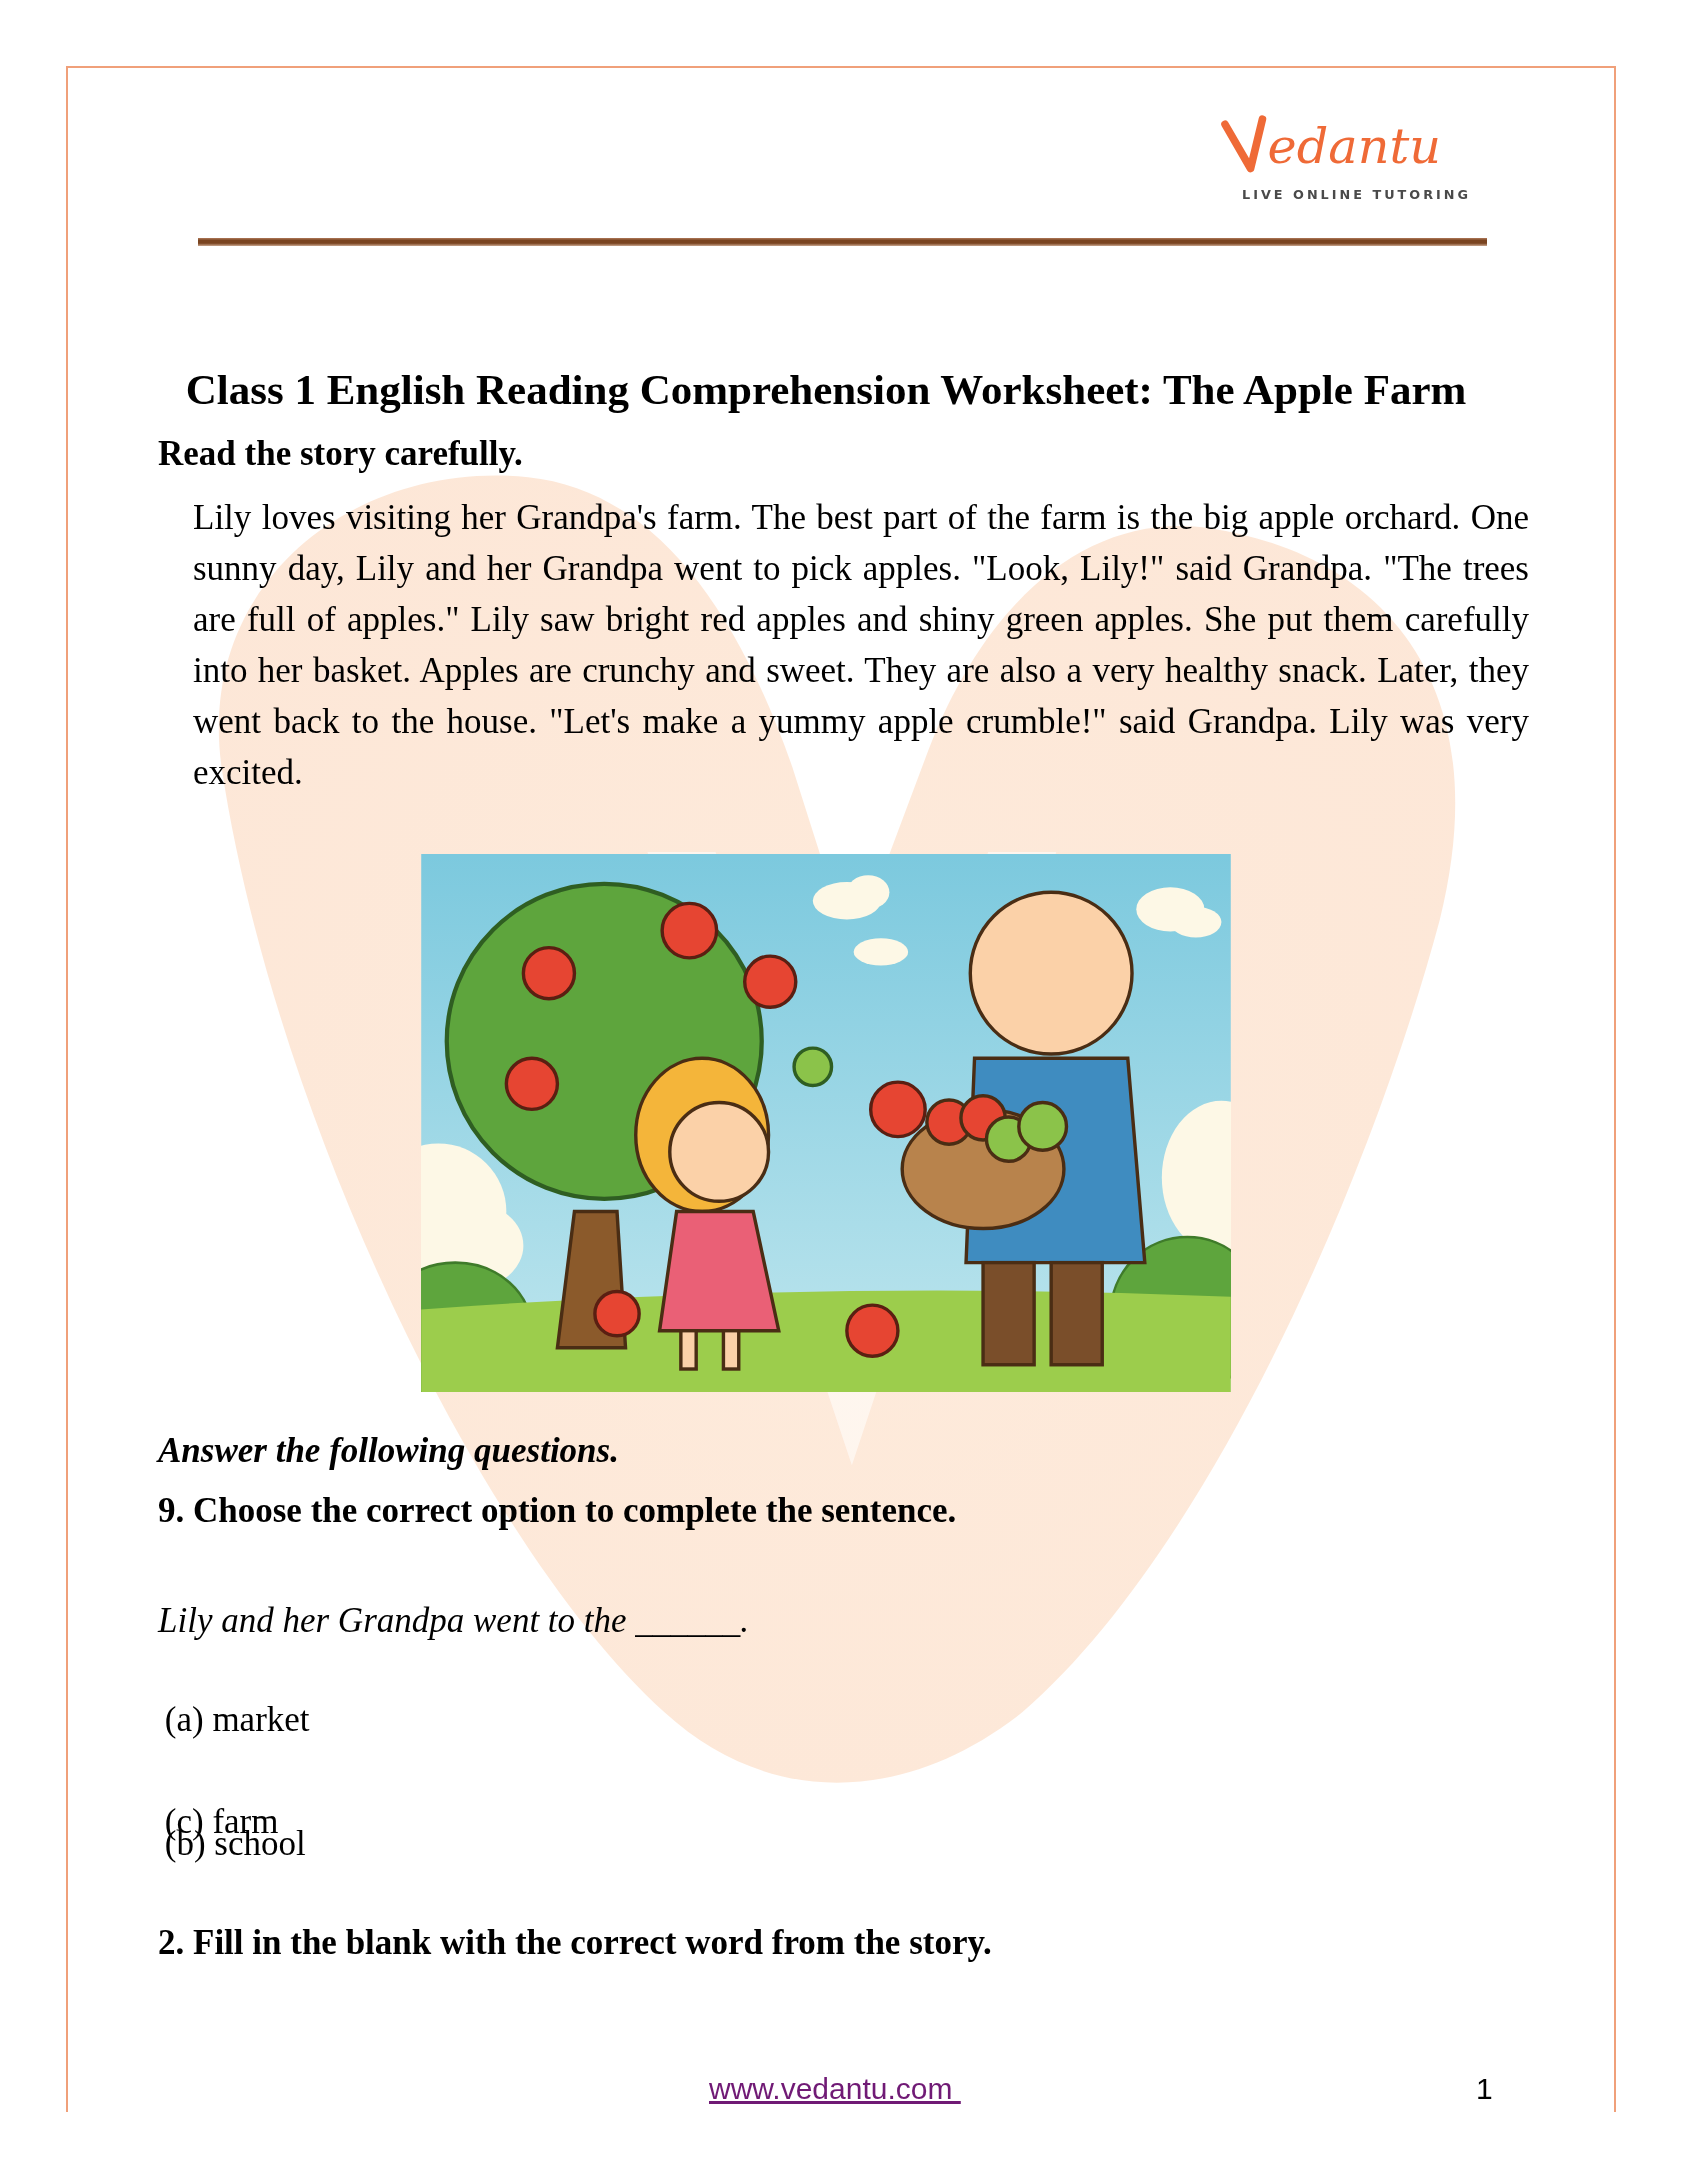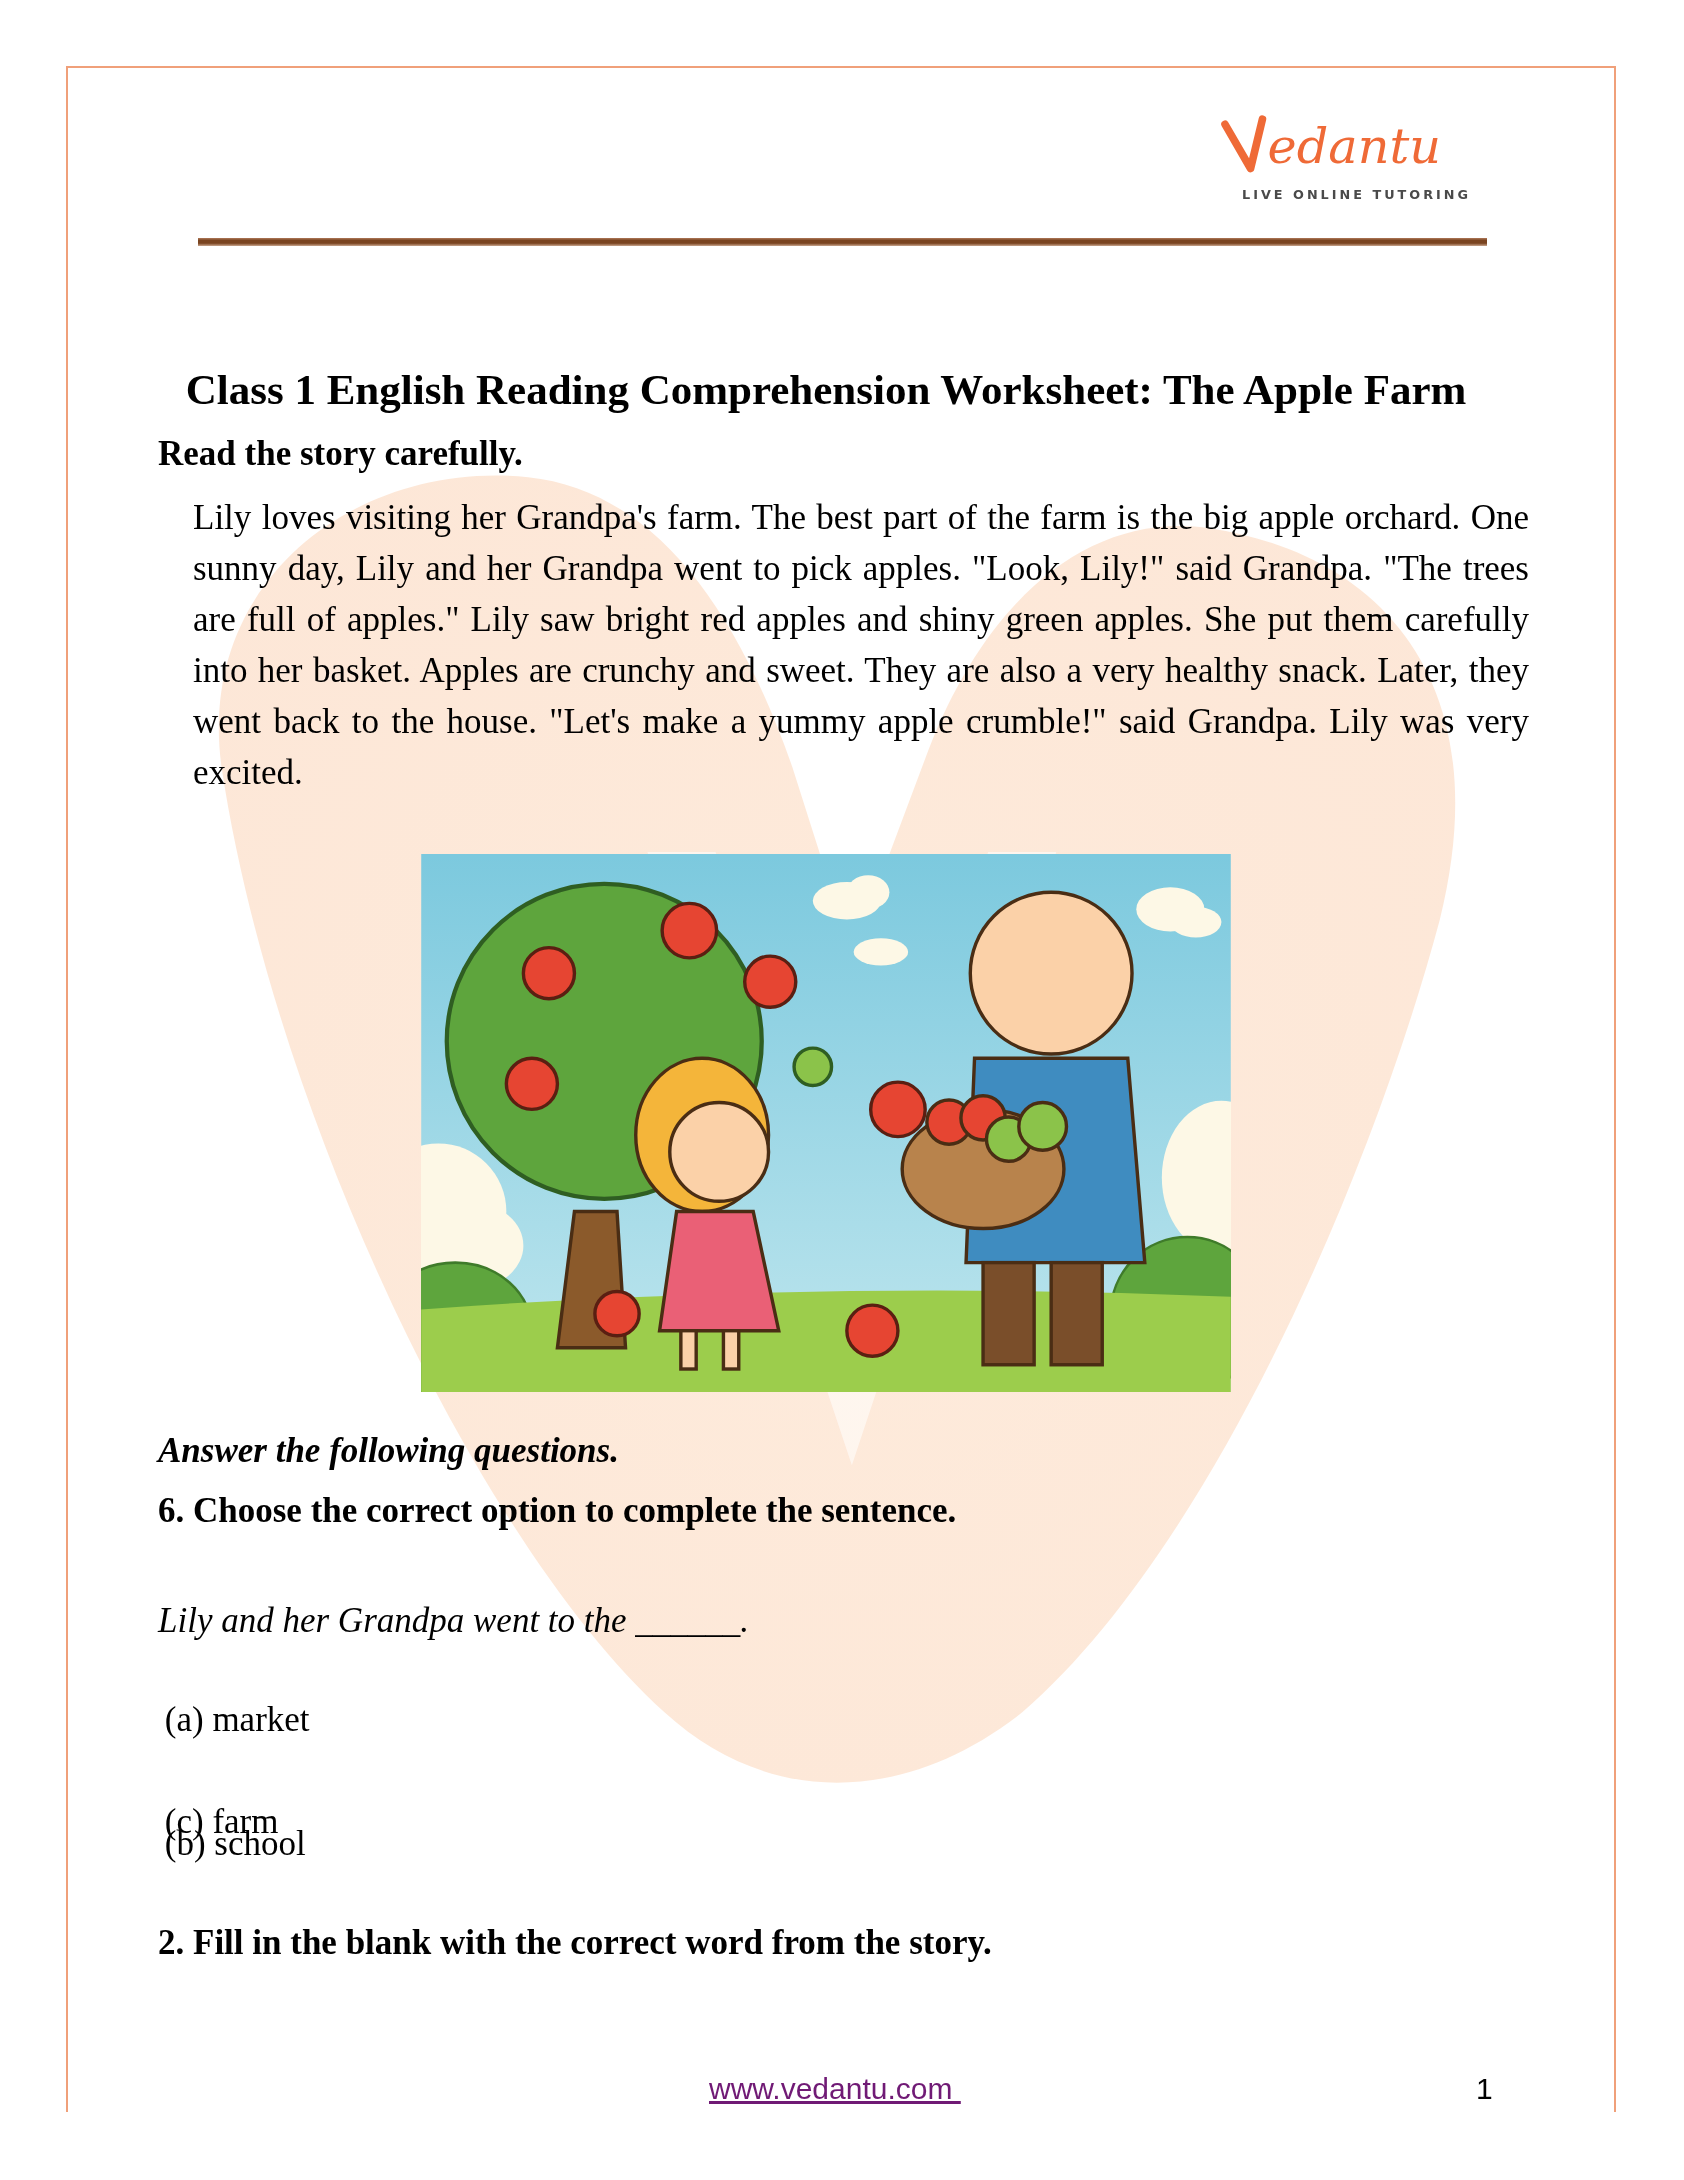--- a/index.html
+++ b/index.html
@@ -64,21 +64,21 @@
 </div>
 
 <div class="rule"></div>
 
 <div class="content">
   <div class="title">Class 1 English Reading Comprehension Worksheet: The Apple Farm</div>
   <div class="instruction">Read the story carefully.</div>
   <div class="story">Lily loves visiting her Grandpa's farm. The best part of the farm is the big apple orchard. One sunny day, Lily and her Grandpa went to pick apples. "Look, Lily!" said Grandpa. "The trees are full of apples." Lily saw bright red apples and shiny green apples. She put them carefully into her basket. Apples are crunchy and sweet. They are also a very healthy snack. Later, they went back to the house. "Let's make a yummy apple crumble!" said Grandpa. Lily was very excited.</div>
 
   <div class="section-head" style="top:1431px;font-style:italic;">Answer the following questions.</div>
-  <div class="section-head" style="top:1491px;">6. Choose the correct option to complete the sentence.</div>
+  <div class="section-head" style="top:1491px;">9. Choose the correct option to complete the sentence.</div>
   <div class="q-text" style="top:1601px;">Lily and her Grandpa went to the ______.</div>
   <div class="option" style="top:1700px;">(a) market</div>
   <div class="option" style="top:1781px;margin-top:43px;">(b) school</div>
   <div class="option" style="top:1802px;">(c) farm</div>
   <div class="section-head" style="top:1923px;">2. Fill in the blank with the correct word from the story.</div>
 </div>
 
 <svg class="illustration" viewBox="0 0 951 632" xmlns="http://www.w3.org/2000/svg">
   <defs>
     <linearGradient id="sky" x1="0" y1="0" x2="0" y2="1">

